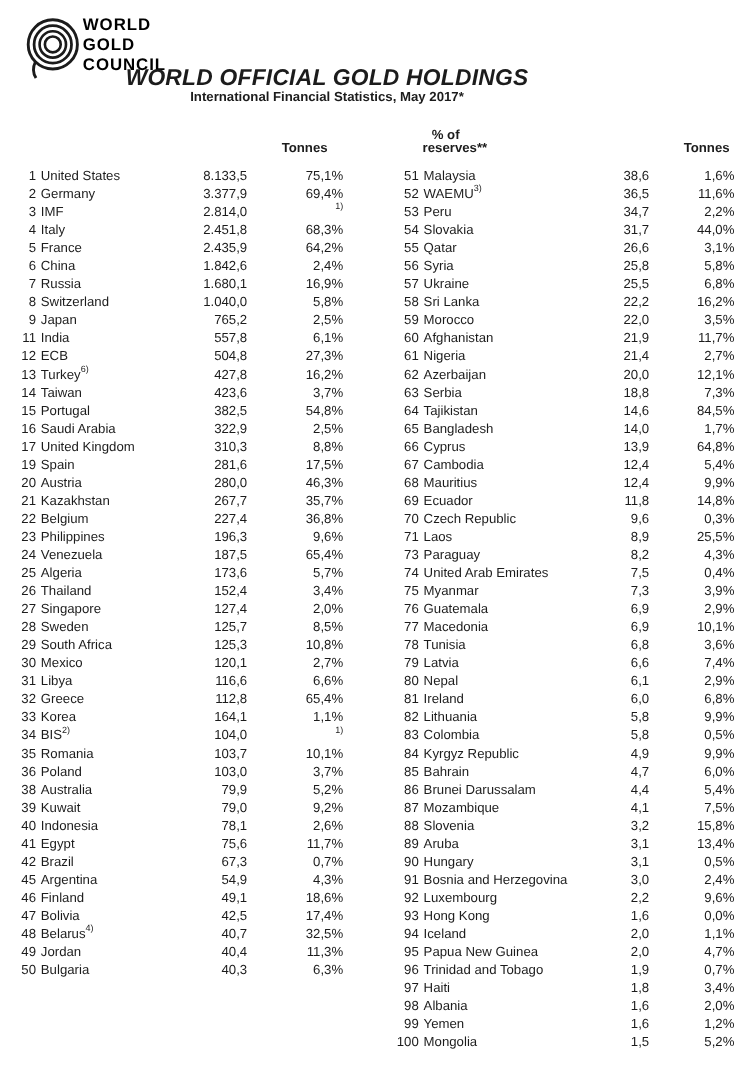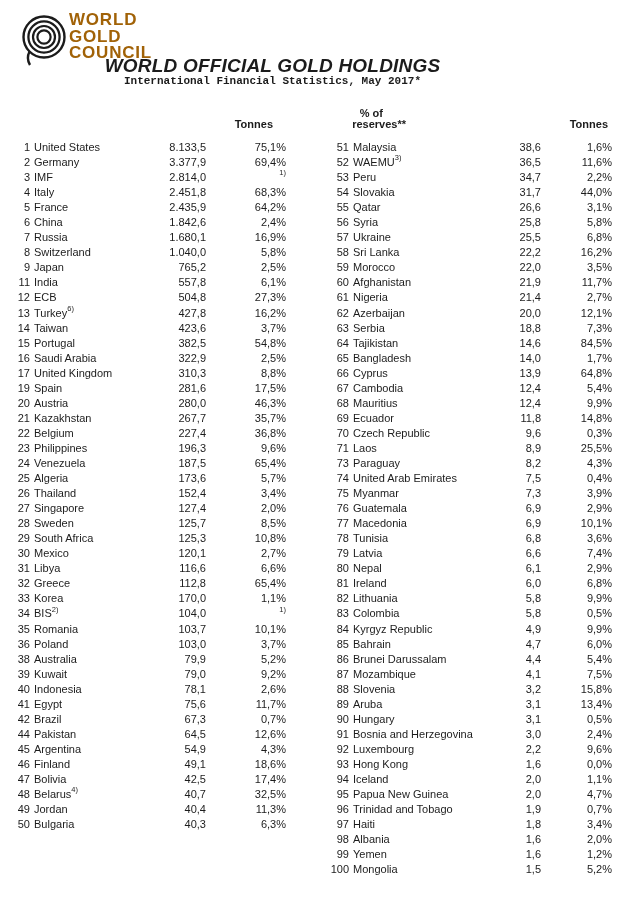--- a/index.html
+++ b/index.html
@@ -5,26 +5,26 @@
   html,body{margin:0;padding:0;}
   body{
     width:628px;height:910px;background:#ffffff;position:relative;
     font-family:"Liberation Sans", sans-serif;color:#1c1c1c;overflow:hidden;
   }
   .page{position:absolute;inset:0;}
   
   .logo-rings{position:absolute;left:20px;top:13px;}
   .logo-text{
     position:absolute;left:69px;top:12px;
-    font-weight:bold;font-size:17px;line-height:16.5px;letter-spacing:0.8px;color:#a16207;
+    font-weight:bold;font-size:14px;line-height:16.5px;letter-spacing:0.8px;color:#000000;
   }
   
   .title-wrap{position:absolute;left:0;top:0;width:545px;text-align:center;}
   .doc-title{position:absolute;top:55px;left:0;width:100%;font-size:19px;font-weight:bold;letter-spacing:0.2px;margin:0;font-style:italic;}
-  .doc-subtitle{position:absolute;top:75px;left:0;width:100%;font-size:11px;font-weight:bold;font-family:Liberation Mono, monospace;}
+  .doc-subtitle{position:absolute;top:75px;left:0;width:100%;font-size:11px;font-weight:bold;}
   
   .table{position:absolute;top:108px;font-size:11px;}
   .table.left{left:0;width:286px;}
   .table.right{left:314px;width:298px;}
   .hrow,.row{display:grid;}
   .table.left .hrow,.table.left .row{grid-template-columns:30px 110px 66px 80px;}
   .table.right .hrow,.table.right .row{grid-template-columns:35px 126px 66px 71px;}
   .hrow{height:11px;line-height:11px;font-weight:bold;gap:40px;}
   .th{text-align:right;white-space:nowrap;}
   .th.tonnes{padding-right:13px;}
@@ -252,21 +252,21 @@
         </div>
         <div class="row">
           <div class="cell rank">32</div>
           <div class="cell name">Greece</div>
           <div class="cell num">112,8</div>
           <div class="cell num">65,4%</div>
         </div>
         <div class="row">
           <div class="cell rank">33</div>
           <div class="cell name">Korea</div>
-          <div class="cell num">170,0</div>
+          <div class="cell num">164,1</div>
           <div class="cell num">1,1%</div>
         </div>
         <div class="row">
           <div class="cell rank">34</div>
           <div class="cell name">BIS<sup>2)</sup></div>
           <div class="cell num">104,0</div>
           <div class="cell num"><sup>1)</sup></div>
         </div>
         <div class="row">
           <div class="cell rank">35</div>
@@ -302,26 +302,20 @@
           <div class="cell rank">41</div>
           <div class="cell name">Egypt</div>
           <div class="cell num">75,6</div>
           <div class="cell num">11,7%</div>
         </div>
         <div class="row">
           <div class="cell rank">42</div>
           <div class="cell name">Brazil</div>
           <div class="cell num">67,3</div>
           <div class="cell num">0,7%</div>
-        </div>
-        <div class="row">
-          <div class="cell rank">44</div>
-          <div class="cell name">Pakistan</div>
-          <div class="cell num">64,5</div>
-          <div class="cell num">12,6%</div>
         </div>
         <div class="row">
           <div class="cell rank">45</div>
           <div class="cell name">Argentina</div>
           <div class="cell num">54,9</div>
           <div class="cell num">4,3%</div>
         </div>
         <div class="row">
           <div class="cell rank">46</div>
           <div class="cell name">Finland</div>

